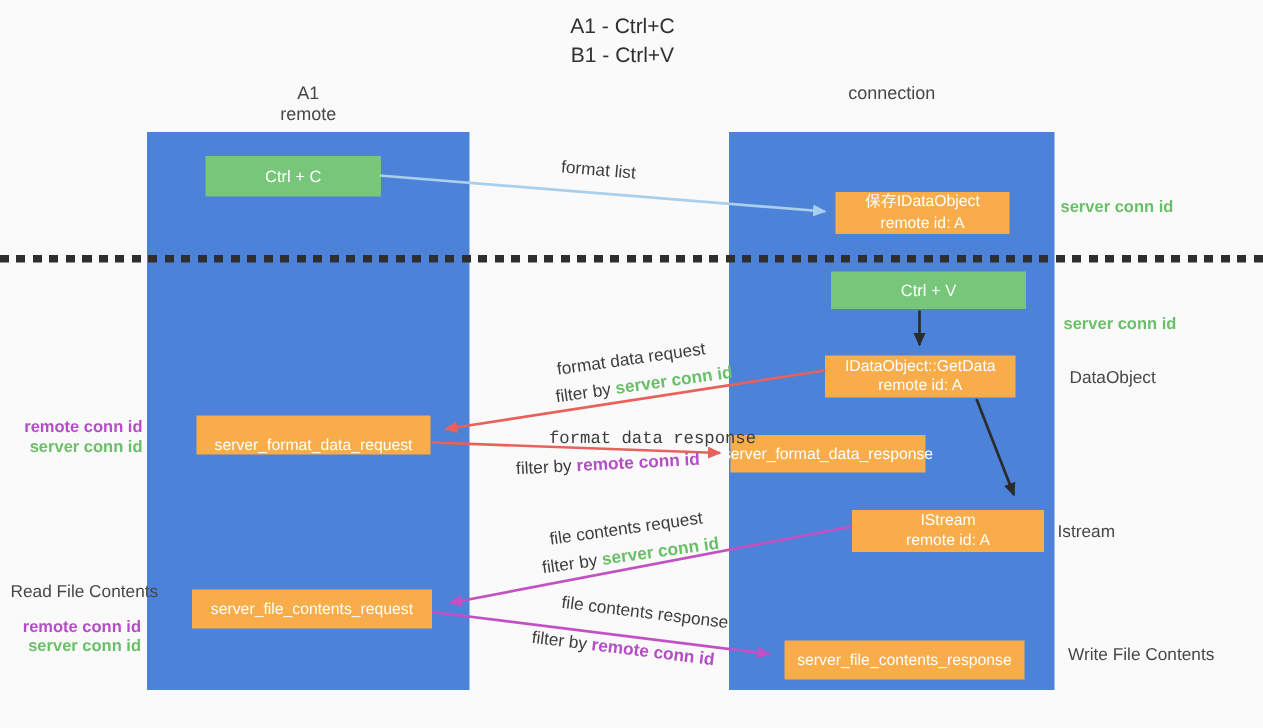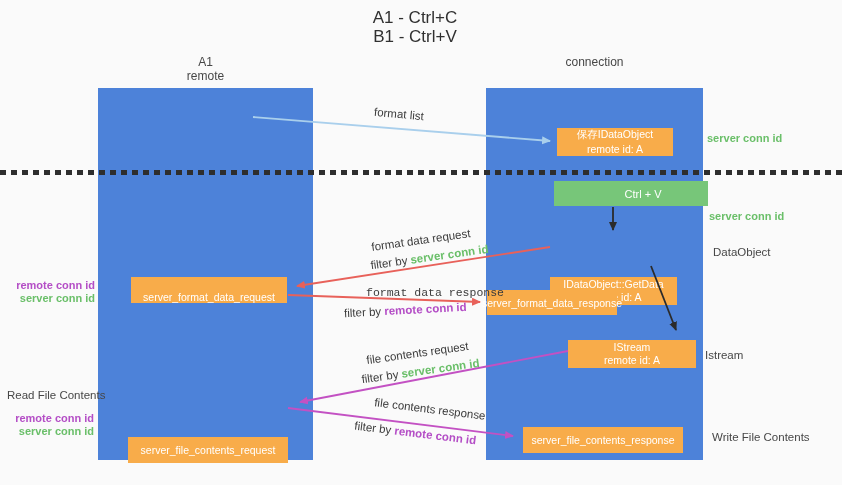--- a/index.html
+++ b/index.html
@@ -19,45 +19,45 @@
     z-index: 1;
   }
   #rect-left  { left:98px;  top:88px; width:215px; height:372px; }
   #rect-right { left:486px; top:88px; width:217px; height:372px; }
   #dotted {
     position:absolute; left:0; top:170px; width:842px; height:5px; z-index:3;
     background: repeating-linear-gradient(90deg, #2e2e2e 0 6px, transparent 6px 11px);
   }
   .title {
     position:absolute; left:315px; top:8px; width:200px; z-index:4;
-    text-align:center; font-size:17px; line-height:19px; color:#303030;
+    text-align:center; font-size:14px; line-height:19px; color:#303030;
   }
   .col-header {
     position:absolute; z-index:4; text-align:center;
     font-size:12px; line-height:14px; color:#474747;
   }
   #hdr-left  { left:98px;  top:55px; width:215px; }
   #hdr-right { left:486px; top:55px; width:217px; }
 
   .node {
     position:absolute; z-index:4;
     display:flex; flex-direction:column; align-items:center; justify-content:center;
     color:#ffffff; font-size:11px; text-align:center; white-space:nowrap;
   }
   .node.green  { background: var(--node-green, #77c679); }
   .node.orange { background: var(--node-orange, #f8ac4a); }
   .node .l2 { font-size:10.5px; line-height:13px; }
   #box-ctrlc   { left:137px; top:104px; width:117px; height:27px; }
   #box-save    { left:557px; top:128px; width:116px; height:28px;justify-content:space-between; }
-  #box-ctrlv   { left:554px; top:181px; width:130px; height:25px;padding-left:24px; }
-  #box-getdata { left:550px; top:237px; width:127px; height:28px;margin-top:40px; }
+  #box-ctrlv   { left:554px; top:181px; width:130px; height:25px; }
+  #box-getdata { left:550px; top:237px; width:127px; height:28px; }
   #box-freq    { left:131px; top:277px; width:156px; height:26px; font-size:10.5px;justify-content:flex-end; }
   #box-fresp   { left:487px; top:290px; width:130px; height:25px; font-size:10.5px; }
   #box-istream { left:568px; top:340px; width:128px; height:28px; }
-  #box-fcreq   { left:128px; top:393px; width:160px; height:26px; font-size:10.5px;margin-top:44px; }
+  #box-fcreq   { left:128px; top:393px; width:160px; height:26px; font-size:10.5px; }
   #box-fcresp  { left:523px; top:427px; width:160px; height:26px; font-size:10.5px; }
 
   .side { position:absolute; z-index:4; white-space:nowrap; font-size:11.5px; color:#474747; }
   .side.green  { color: var(--text-green, #6abf69); font-weight:bold; font-size:11px; }
   #lbl-scid1 { left:707px; top:132px; }
   #lbl-scid2 { left:709px; top:210px; }
   #lbl-dataobject { left:713px; top:246px; }
   #lbl-istream    { left:705px; top:349px; }
   #lbl-write      { left:712px; top:431px; }
   #lbl-read       { left:7px;   top:389px; }
@@ -96,20 +96,23 @@
     <div>remote</div>
   </div>
   <div class="col-header" id="hdr-right">
     <div>connection</div>
   </div>
 
   <div class="panel" id="rect-left"></div>
   <div class="panel" id="rect-right"></div>
   <div id="dotted"></div>
 
+  <div class="node green" id="box-ctrlc">
+    <div>Ctrl + C</div>
+  </div>
   <div class="node orange" id="box-save">
     <div class="l2">保存IDataObject</div>
     <div class="l2">remote id: A</div>
   </div>
   <div class="node green" id="box-ctrlv">
     <div>Ctrl + V</div>
   </div>
   <div class="node orange" id="box-getdata">
     <div class="l2">IDataObject::GetData</div>
     <div class="l2">remote id: A</div>

